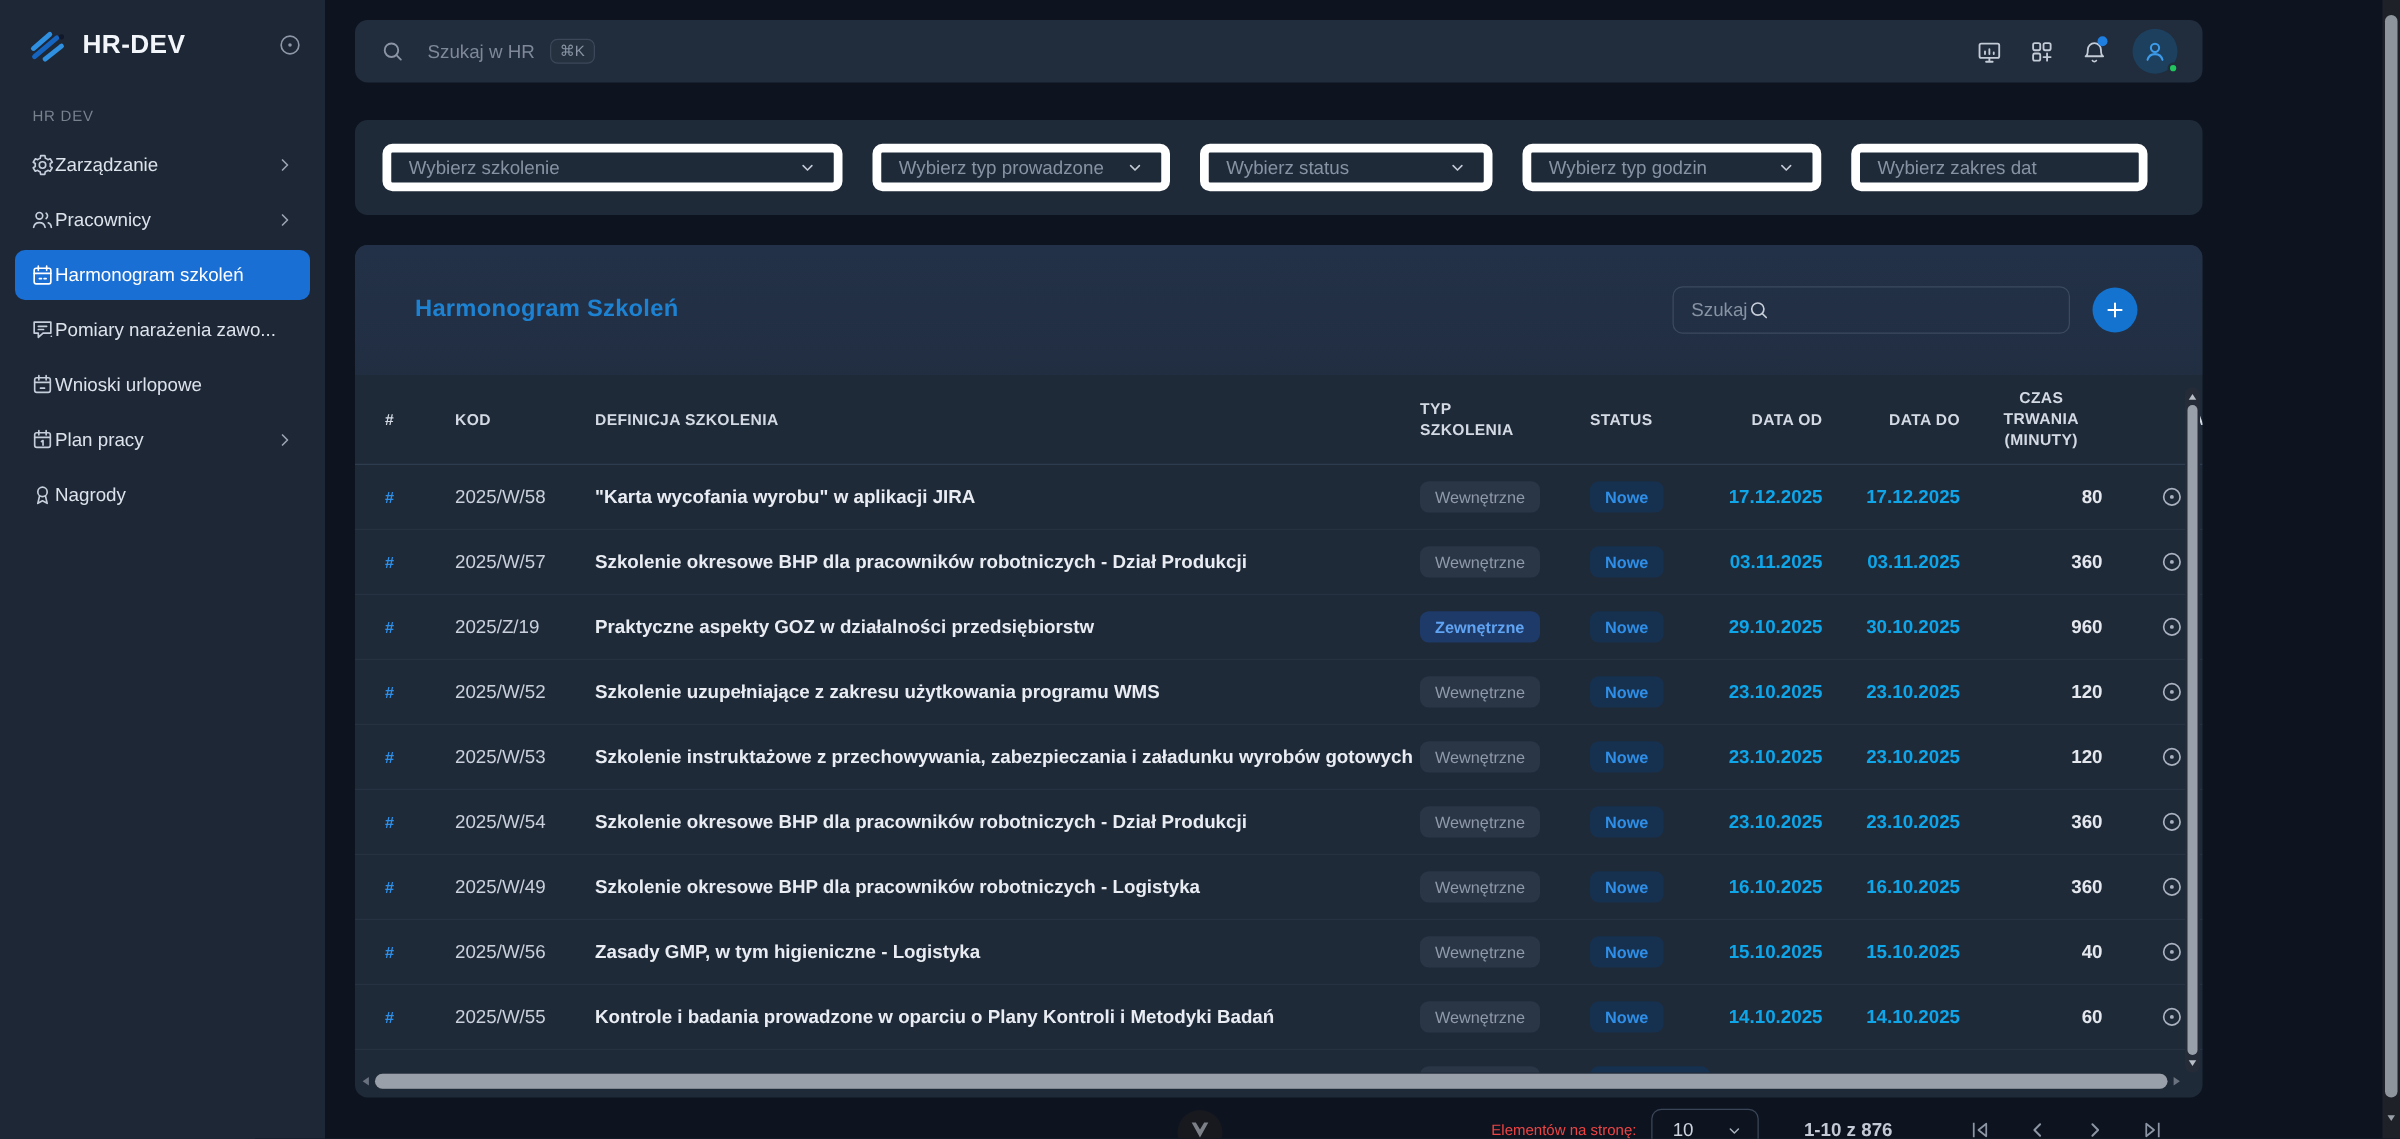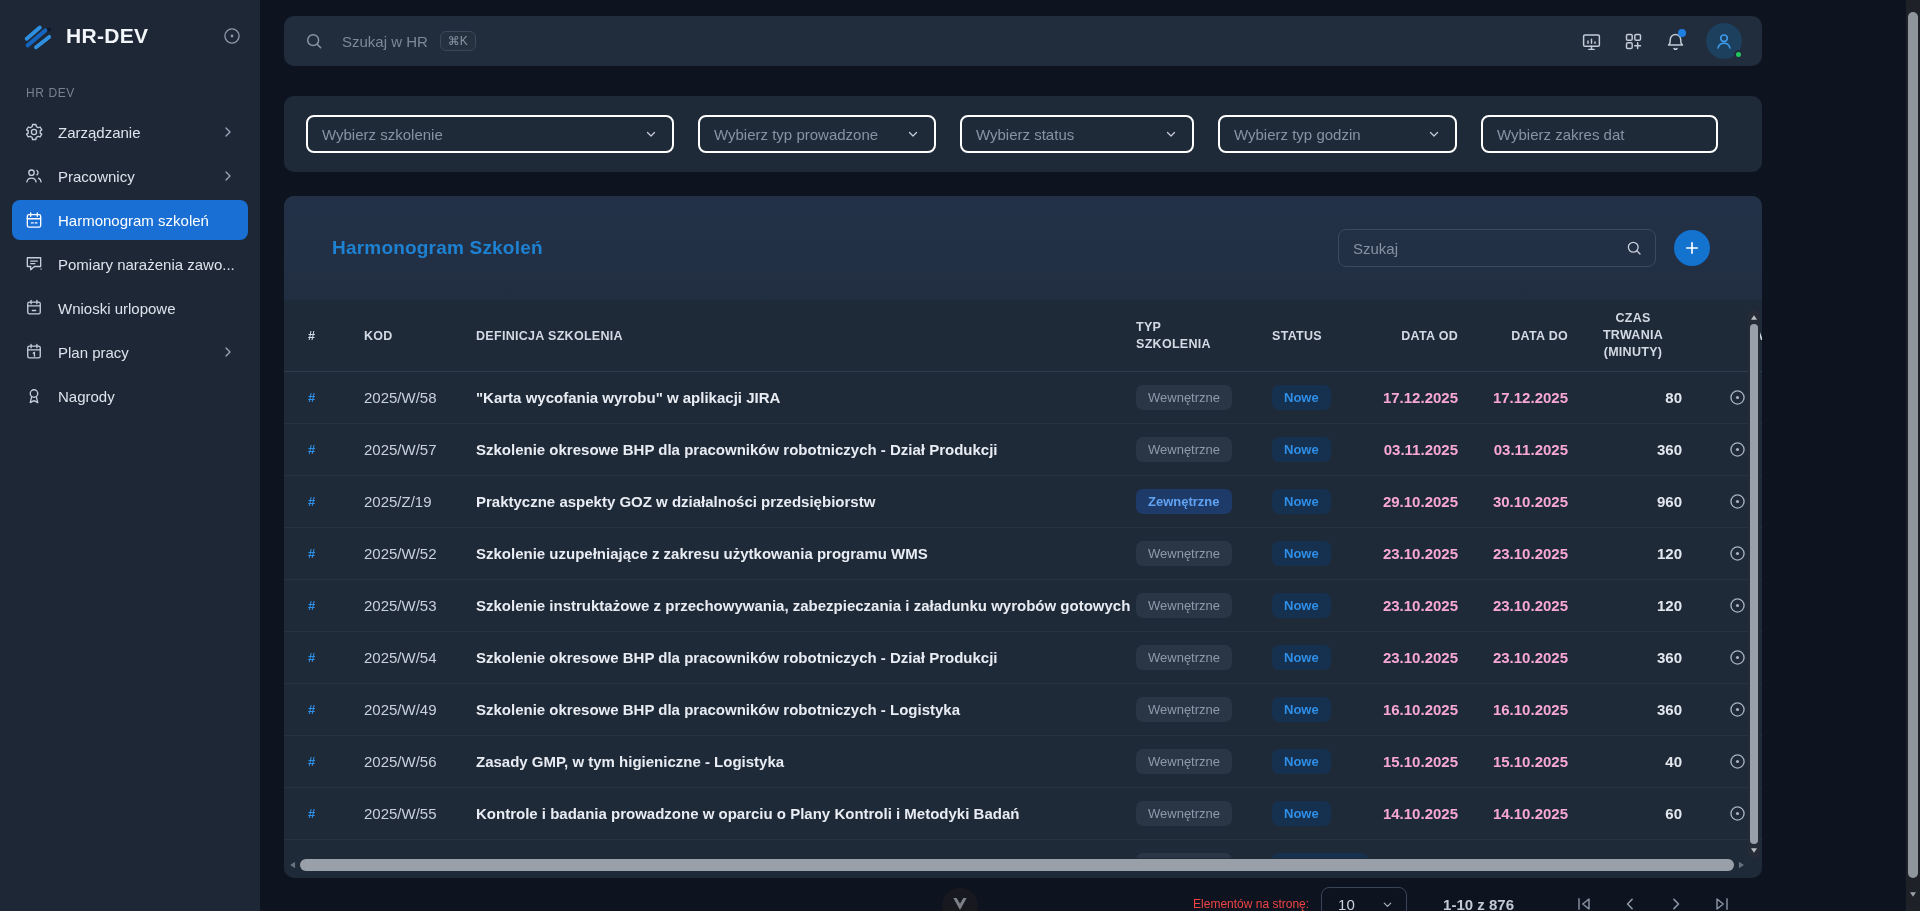--- a/index.html
+++ b/index.html
@@ -7,21 +7,21 @@
   body { background:#0d1420; font-family:"Liberation Sans", sans-serif; position:relative; color:#e8ecf2; }
   svg { display:block; }
 
   
   .sidebar { position:absolute; left:0; top:0; width:260px; height:911px; background:#1d2735; }
   .logo-row { display:flex; align-items:center; height:72px; padding:0 18px 0 20px; }
   .logo { margin-right:12px; }
   .logo-text { font-size:21px; font-weight:800; letter-spacing:.3px; color:#f2f5f9; flex:1; }
   .collapse-btn { color:#8d97a8; cursor:pointer; }
   .section-label { font-size:12px; font-weight:400; letter-spacing:.6px; color:#78828f; padding:14px 0 12px 26px; }
-  .nav-item { display:flex; align-items:center; height:40px; margin:0 12px 4px 12px; padding:0 12px; border-radius:8px; gap:14px; cursor:pointer; color:#dde3ec; }
+  .nav-item { display:flex; align-items:center; height:40px; margin:0 12px 4px 12px; padding:0 12px; border-radius:8px; cursor:pointer; color:#dde3ec; }
   .nav-item .nav-icon { color:#c6cedb; width:20px; height:20px; flex:0 0 20px; }
   .nav-item .nav-label { font-size:15px; font-weight:500; white-space:nowrap; overflow:hidden; flex:1; }
   .nav-item .nav-chevron { color:#9aa4b4; }
   .nav-item.active { background:#1a6fd4; }
   .nav-item.active .nav-icon, .nav-item.active .nav-label { color:#ffffff; }
 
   
   .main { position:absolute; left:284px; top:0; width:1478px; height:911px; }
 
   
@@ -30,50 +30,50 @@
   .gsearch-ph { color:#7e8898; font-size:15px; }
   .kbd { margin-left:12px; border:1px solid #3c4759; border-radius:6px; padding:2px 7px; font-size:12px; color:#8a94a5; background:#26313f; }
   .tb-spacer { flex:1; }
   .tb-icon { width:26px; height:26px; display:flex; align-items:center; justify-content:center; color:#c3cbd7; margin-left:16px; cursor:pointer; position:relative; }
   .bell-dot { position:absolute; top:1px; right:2px; width:8px; height:8px; border-radius:50%; background:#1f7fe0; }
   .avatar { width:36px; height:36px; border-radius:50%; background:#1c405e; display:flex; align-items:center; justify-content:center; color:#3d9bea; margin-left:18px; position:relative; cursor:pointer; }
   .online-dot { position:absolute; right:-1px; bottom:0; width:9px; height:9px; border-radius:50%; background:#22c55e; border:2px solid #212c3c; }
 
   
   .filters { position:absolute; top:96px; left:0; right:0; height:76px; background:#1f2a39; border-radius:10px; display:flex; align-items:center; gap:24px; padding-left:22px; }
-  .filter { height:38px; border:2px solid #ffffff; border-radius:8px; display:flex; align-items:center; justify-content:space-between; padding:0 14px; cursor:pointer; }
+  .filter { height:38px; border:7px solid #ffffff; border-radius:8px; display:flex; align-items:center; justify-content:space-between; padding:0 14px; cursor:pointer; }
   .filters div:nth-of-type(1){ width:368px; }
   .filters div:nth-of-type(2){ width:238px; }
   .filters div:nth-of-type(3){ width:234px; }
   .filters div:nth-of-type(4){ width:239px; }
   .filters div:nth-of-type(5){ width:237px; }
   .filter-label { color:#8792a3; font-size:15px; }
   .filter-caret { color:#c4cbd7; }
 
   
   .table-card { position:absolute; top:196px; left:0; right:0; height:682px; background:#1f2a39; border-radius:10px; overflow:hidden; }
   .card-head { height:104px; display:flex; align-items:center; padding:0 52px 0 48px; background:linear-gradient(180deg,#233148 0%,#212e42 100%); }
   .panel-title { font-size:19px; font-weight:700; color:#1e82d2; flex:1; letter-spacing:.2px; }
-  .tsearch { width:318px; height:38px; border:1px solid #3c4a5e; border-radius:8px; display:flex; align-items:center; justify-content:space-between; padding:0 12px 0 14px; margin-right:18px; }
+  .tsearch { width:318px; height:38px; border:1px solid #3c4a5e; border-radius:8px; display:flex; align-items:center; padding:0 12px 0 14px; margin-right:18px; }
   .tsearch-ph { color:#8792a3; font-size:15px; }
   .tsearch-icon { color:#c6cdd8; }
   .add-btn { width:36px; height:36px; border-radius:50%; border:none; background:#1373cf; color:#fff; display:flex; align-items:center; justify-content:center; cursor:pointer; }
 
   .grid-cols { display:grid; grid-template-columns:56px 112px 660px 136px 76px 114px 110px 122px 150px; padding-left:24px; align-items:center; }
   .thead { height:72px; border-bottom:1px solid #2e3c50; color:#d3dae4; font-size:12.5px; font-weight:700; letter-spacing:.3px; }
   .h-typ { padding-right:48px; line-height:1.35; }
   .h-od,.h-do { text-align:right; padding-right:4px; }
   .h-czas { text-align:center; line-height:1.35; padding:0 14px; }
   .h-akcje { text-align:center; padding-left:14px; }
 
   .trow { height:52px; border-bottom:1px solid #263242; }
   .c-hash { color:#2e8fe8; font-size:13px; font-weight:700; cursor:pointer; }
   .c-kod { color:#c9d0db; font-size:15px; }
   .c-def { color:#e9edf3; font-size:15px; font-weight:700; white-space:nowrap; overflow:hidden; }
-  .c-od,.c-do { color:#f9a8d4; font-size:15px; font-weight:600; text-align:right; padding-right:4px; }
+  .c-od,.c-do { color:#0ea5e9; font-size:15px; font-weight:600; text-align:right; padding-right:4px; }
   .c-czas { color:#e4e8ee; font-size:15px; font-weight:700; text-align:right; padding-right:12px; }
   .badge { display:inline-block; padding:4px 12px; border-radius:7px; font-size:13px; font-weight:600; line-height:1.35; }
   .badge.internal { background:#2a3546; color:#8f99a9; font-weight:500; }
   .badge.external { background:#1e3a69; color:#5fa3f2; }
   .badge.status { background:#16314f; color:#2f8fe8; }
   .c-akcje { display:flex; justify-content:center; gap:20px; padding-left:14px; }
   .act-btn { background:none; border:none; color:#aab2bf; cursor:pointer; padding:0; }
 
   .partial { height:18px; overflow:hidden; }
   .partial .badge { margin-top:13px; width:96px; height:26px; }

